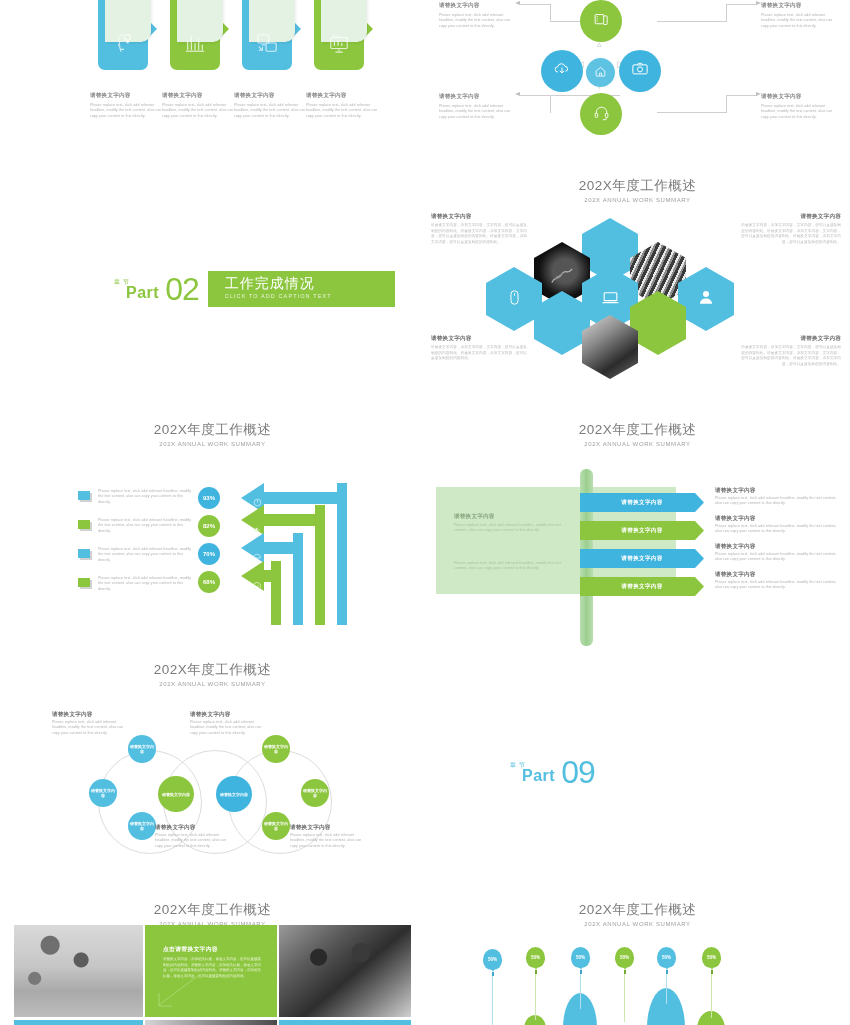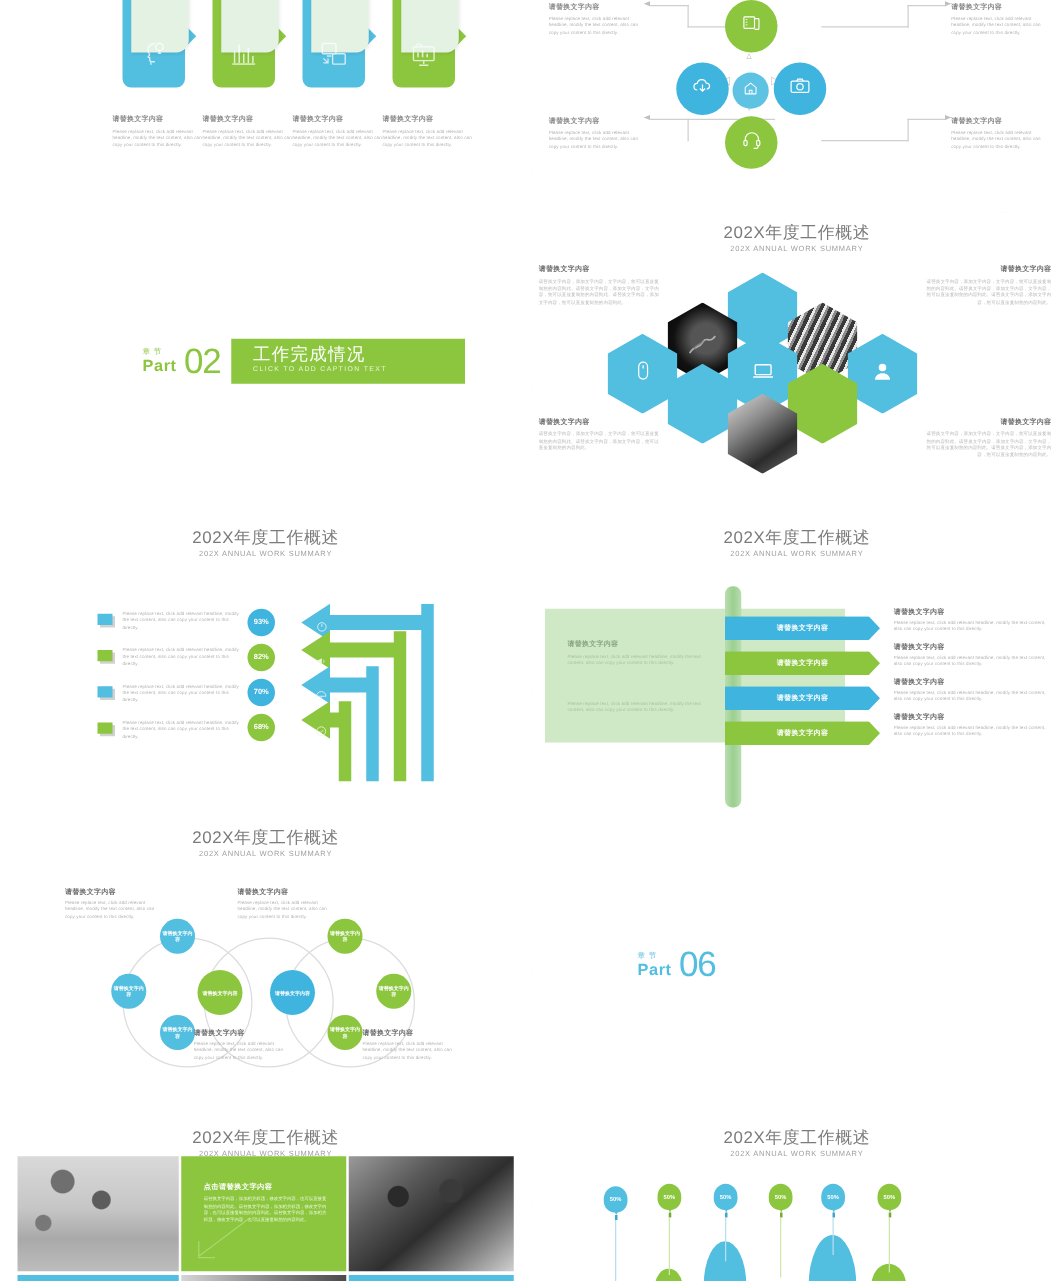--- a/index.html
+++ b/index.html
@@ -58,22 +58,22 @@
   .sl2 { left:425px; top:0; width:425px; height:170px; }
   .circ { position:absolute; border-radius:50%; display:flex; align-items:center; justify-content:center; }
   .connline { position:absolute; background:#cfcfcf; }
   .arrhead { position:absolute; width:0;height:0; }
   .chev { position:absolute; color:#c9c9c9; font-size:9px; line-height:9px; }
 
   
   .sl3 { left:0; top:170px; width:425px; height:245px; }
   .partwrap { position:absolute; display:flex; align-items:center; }
   .part-cn { font-size:6px; letter-spacing:3px; line-height:7px; }
-  .part-en { font-size:13px; font-weight:700; line-height:14px; letter-spacing:.5px;}
-  .part-num { font-size:28px; font-weight:300; line-height:38px; margin-left:6px; letter-spacing:-1px;}
+  .part-en { font-size:16px; font-weight:700; line-height:14px; letter-spacing:.5px;margin-left:12px;}
+  .part-num { font-size:32px; font-weight:300; line-height:38px; margin-left:6px; letter-spacing:-1px;}
   .part-bar { width:187px; height:36px; margin-left:9px; padding:4px 0 0 17px; }
   .part-bar .t1 { color:#fff; font-size:14px; line-height:17px; letter-spacing:1px; font-weight:400;}
   .part-bar .t2 { color:#e8f4d8; font-size:5.5px; letter-spacing:1.1px; line-height:8px; }
 
   
   .sl4 { left:425px; top:170px; width:425px; height:215px; }
   .hex {
     position:absolute; width:56px; height:64px;
     clip-path: polygon(50% 0%, 100% 25%, 100% 75%, 50% 100%, 0% 75%, 0% 25%);
     display:flex; align-items:center; justify-content:center;
@@ -584,21 +584,21 @@
     <div class="p-en">Please replace text, click add relevant headline, modify the text content, also can copy your content to this directly.</div>
   </div>
 </div>
 
 <div class="slide sl8">
   <div class="partwrap" style="left:85px; top:98px;">
     <div style="color:#52bee0;">
       <div class="part-cn">章节</div>
       <div class="part-en">Part</div>
     </div>
-    <div class="part-num" style="color:#52bee0;">06</div>
+    <div class="part-num" style="color:#52bee0;">09</div>
   </div>
 </div>
 
 <div class="slide sl9">
   <div class="s-title" style="margin-top:7px;">
     <div class="cn">202X年度工作概述</div>
     <div class="en">202X ANNUAL WORK SUMMARY</div>
   </div>
 
   <div class="photo ph-sky" style="left:14px; top:30px; width:129px; height:92px;"></div>

